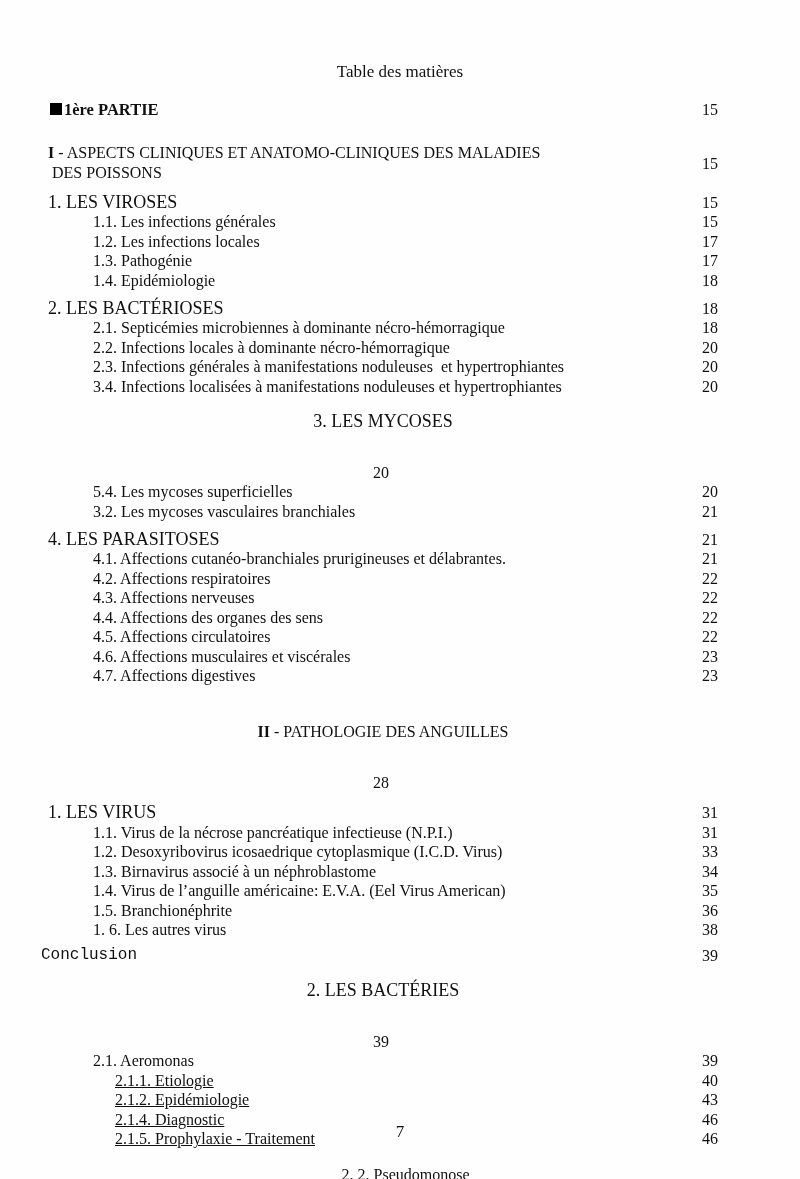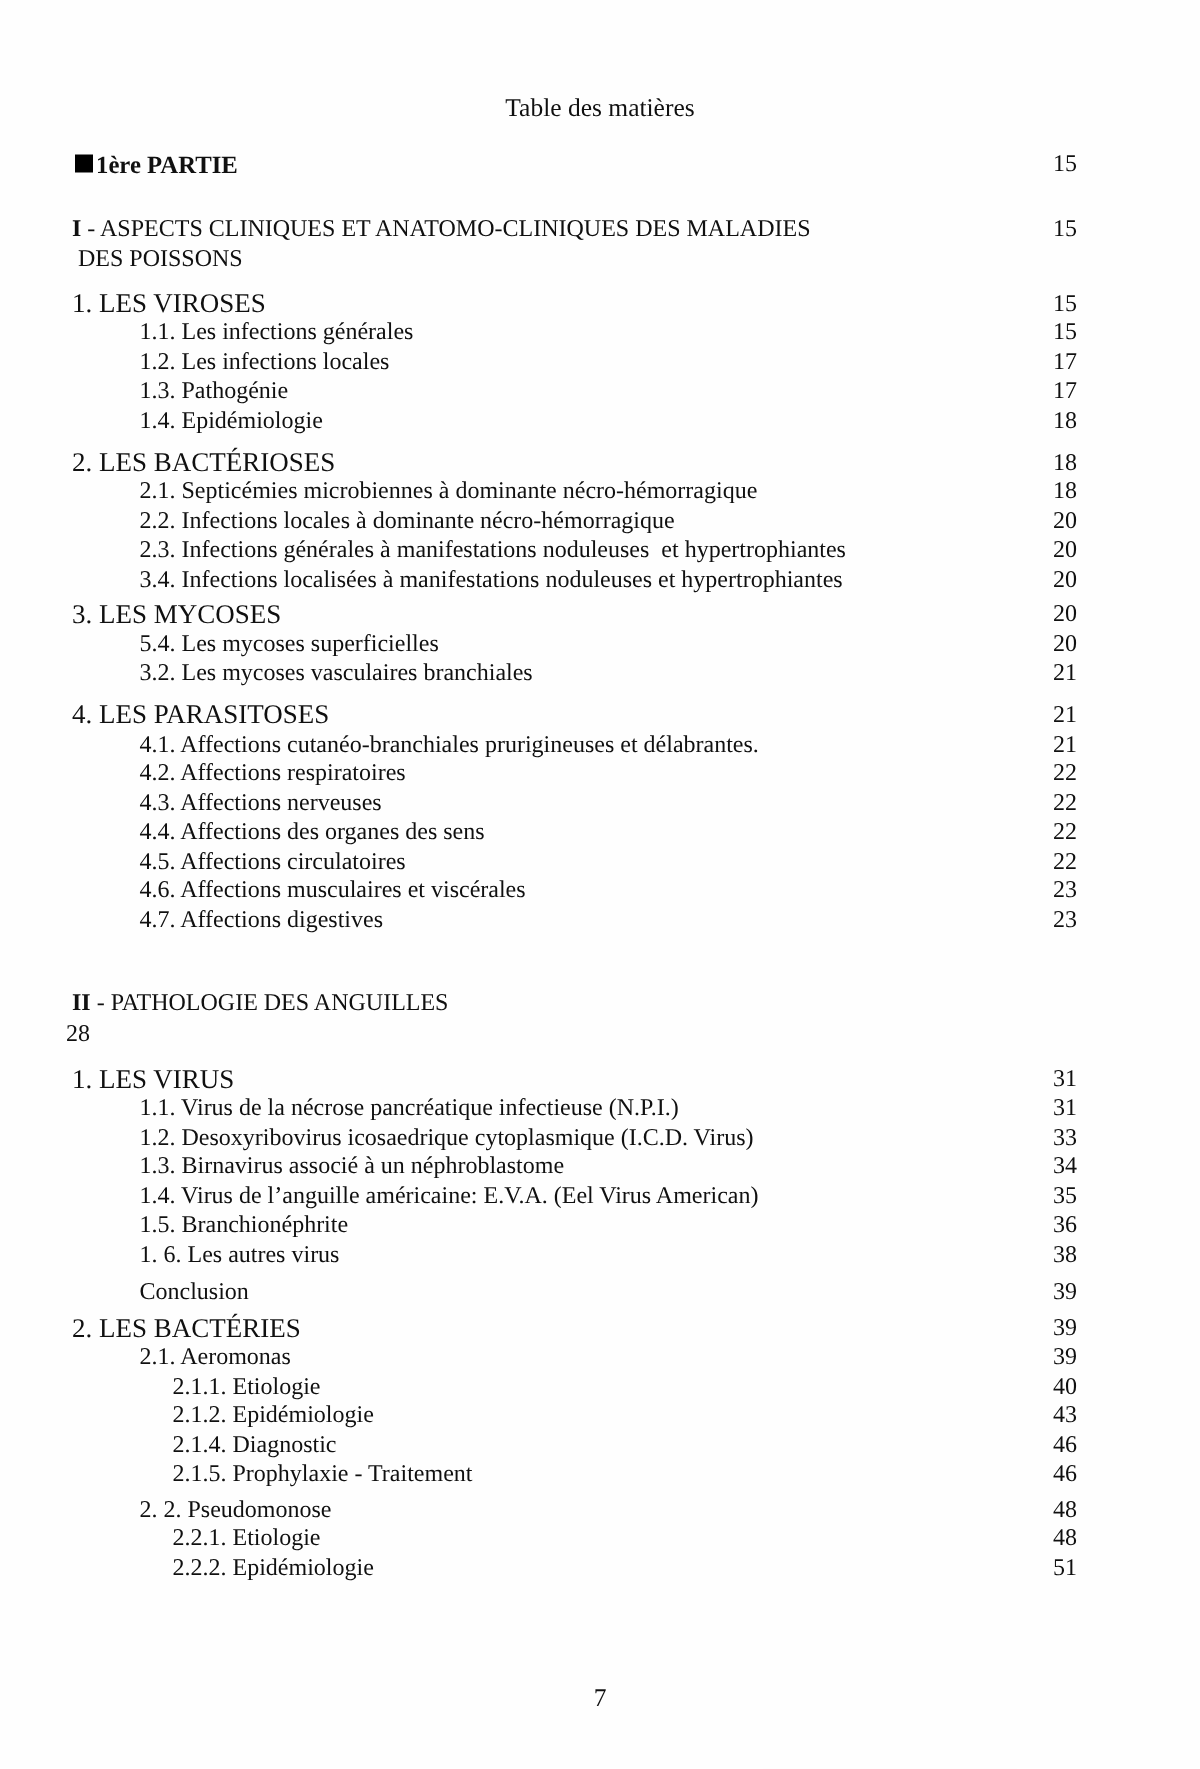--- a/index.html
+++ b/index.html
@@ -15,47 +15,48 @@
   .title {
     padding-top: 62px;
     text-align: center;
     font-weight: 400;
     font-size: 17px;
     line-height: 20px;
   }
   .toc { padding-right: 82px; }
   .row {
     display: flex;
-    align-items: flex-start;
+    align-items: center;
     font-size: 16px;
     line-height: 19.5px;
+    gap: 31px;
   }
   .row .txt { flex: 1; white-space: pre; }
   .row .pg  { width: 60px; text-align: right; flex: none; }
 
   .lvl-part .txt    { padding-left: 50px; font-weight: 700; font-size: 16.5px; }
   .lvl-chapter .txt { padding-left: 48px; line-height: 20.8px; white-space: pre-wrap; }
   .lvl-chapter .prefix { font-weight: 700; }
   .lvl-section .txt { padding-left: 48px; font-weight: 400; font-size: 18px; }
   .lvl-sub .txt     { padding-left: 93px; }
-  .lvl-subsub .txt  { padding-left: 115px; }
-  .lvl-plain .txt   { padding-left: 93px; }
+  .lvl-subsub .txt  { padding-left: 115px; text-decoration: underline; }
+  .lvl-plain .txt   { padding-left: 41px; font-family: Liberation Mono, monospace; }
 
   .bullet {
     display: inline-block;
     width: 12px; height: 12px;
     background: #000;
     margin-right: 2px;
   }
   .prefix:empty { display: none; }
 
   .gap-a { margin-top: 18px; }
   .gap-b { margin-top: 23px; }
   .gap-c { margin-top: 8.5px; }
-  .gap-d { margin-top: 4px; }
+  .gap-d { margin-top: 16px; flex-direction: column; }
   .gap-e { margin-top: 36px; flex-direction: column; }
   .gap-f { margin-top: 10.5px; }
   .gap-g { margin-top: 6px; }
 
   .footer {
     position: absolute;
     top: 1122px;
     left: 0;
     width: 100%;
     text-align: center;

